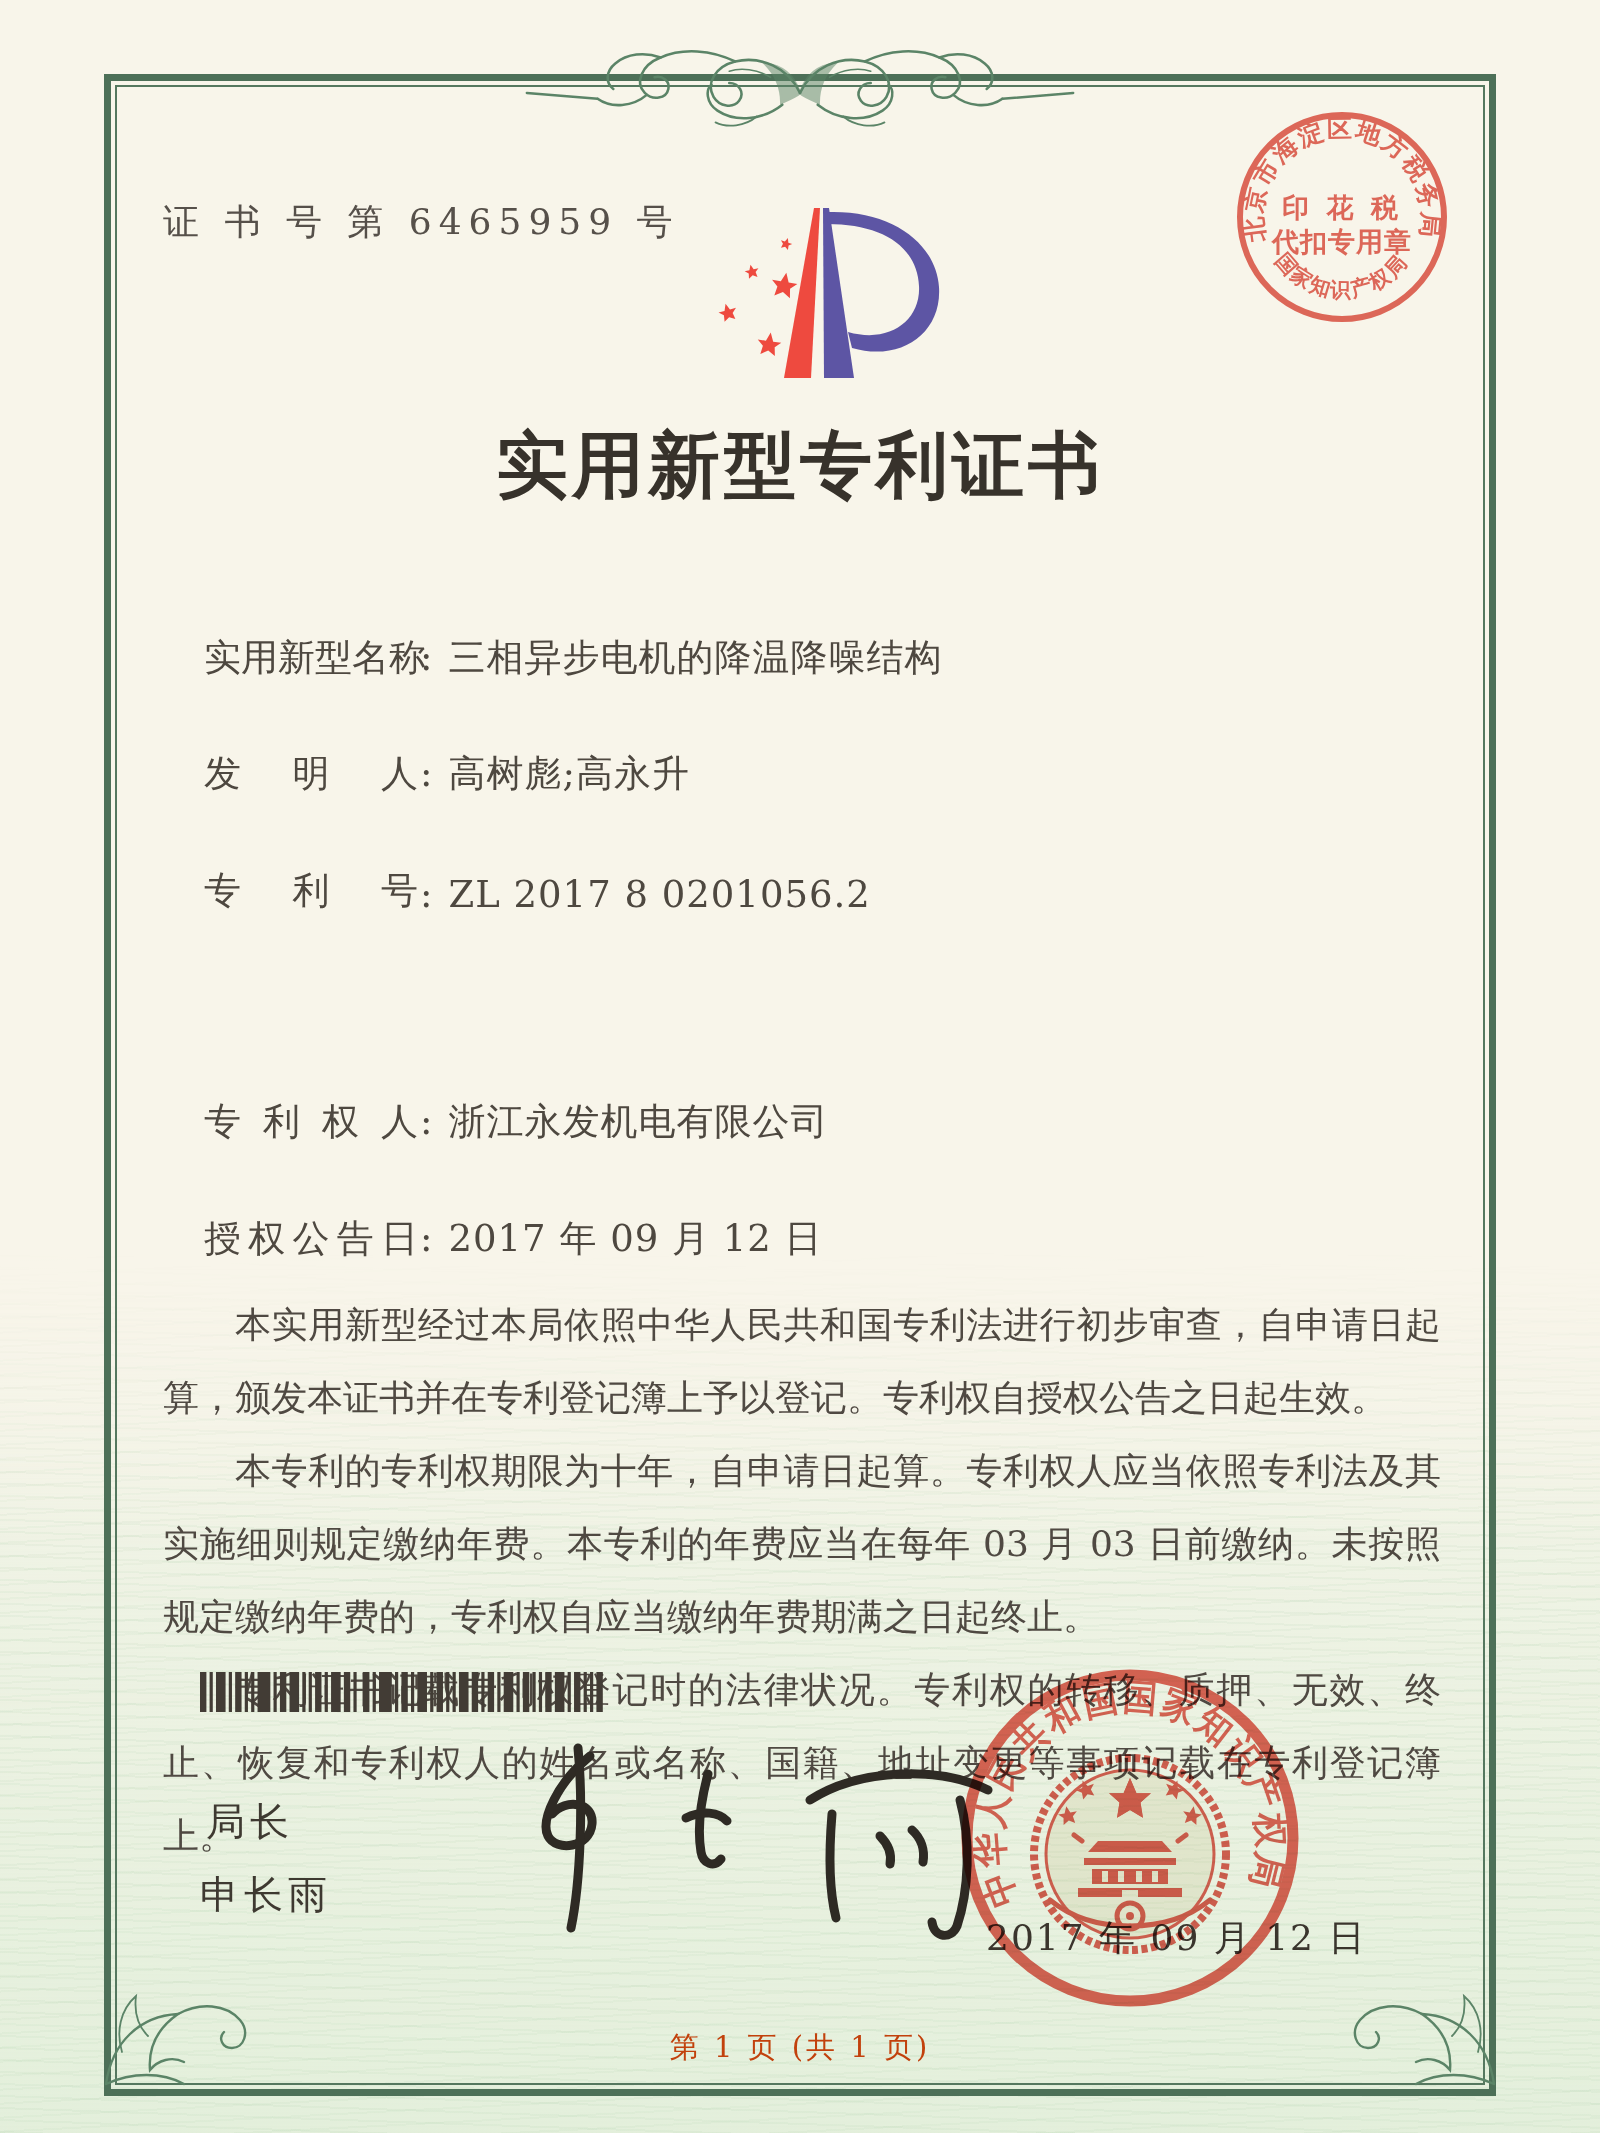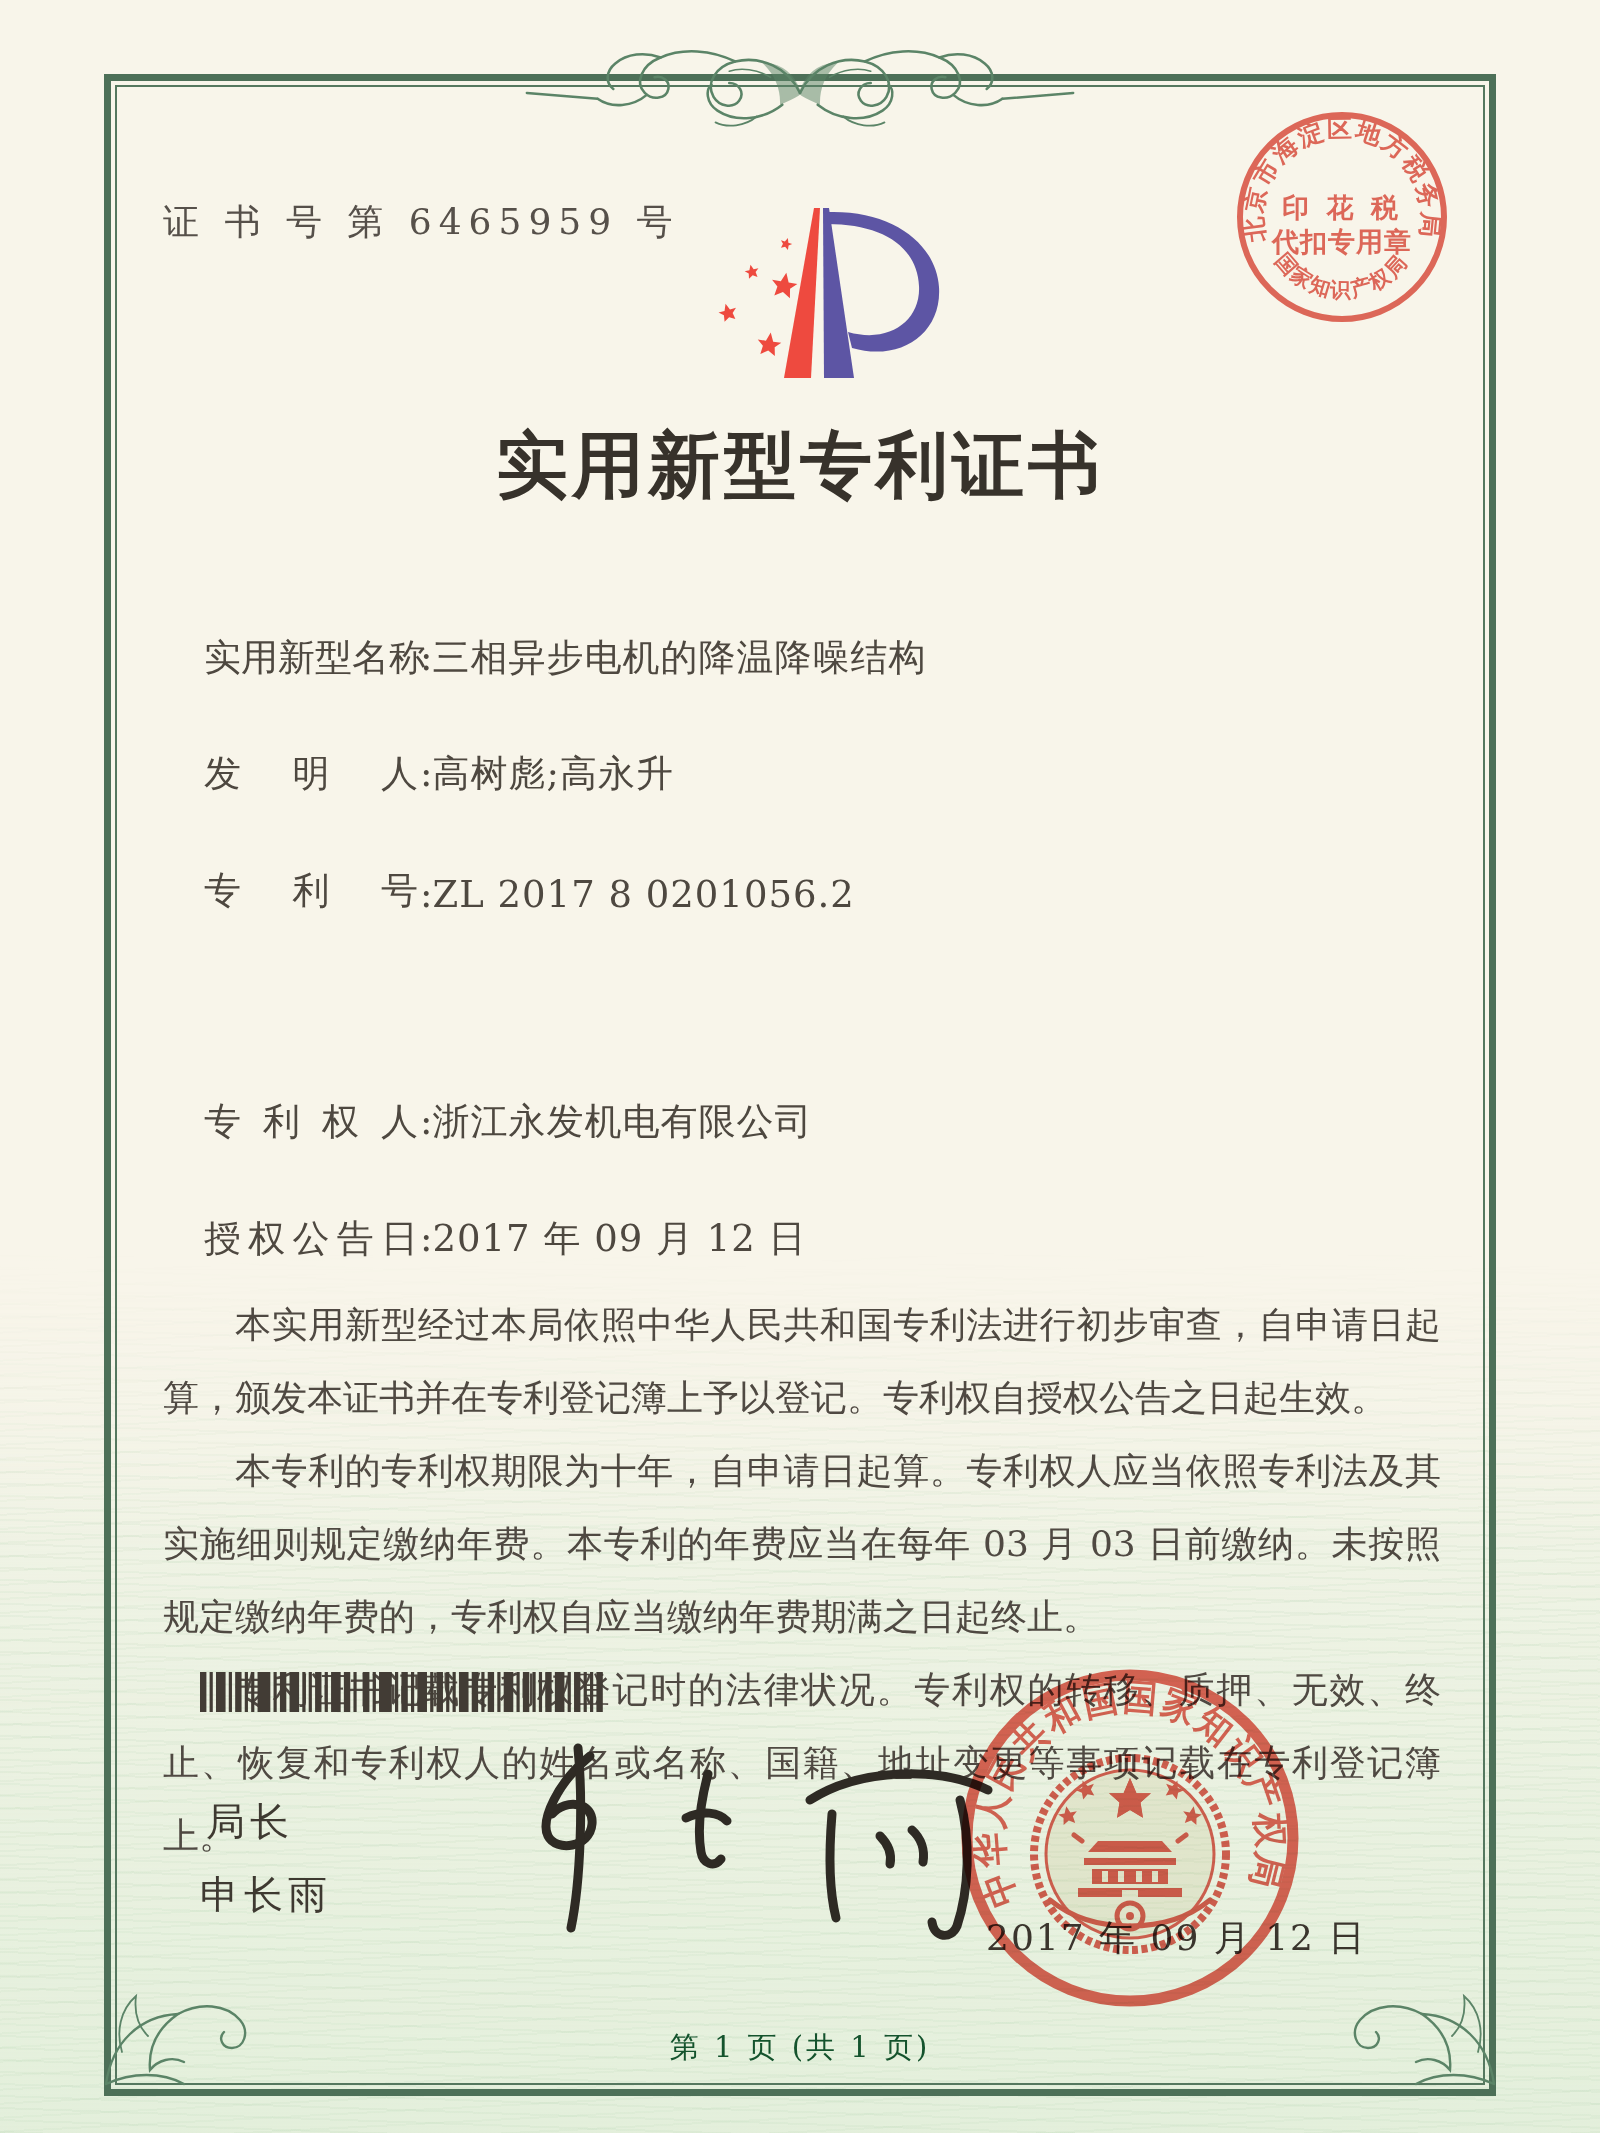--- a/index.html
+++ b/index.html
@@ -26,27 +26,27 @@
   .frame-inner{width:100%;height:100%;border:2px solid #55785f;box-sizing:border-box;}
   .abs{position:absolute;z-index:3;}
   .cert-no{left:163px;top:198px;font-size:36px;letter-spacing:7px;color:#56504a;}
   .title{
     left:0;right:0;top:418px;text-align:center;font-size:72px;font-weight:700;
     letter-spacing:4px;color:#37322b;
   }
   .field{left:204px;height:50px;font-size:37px;white-space:nowrap;color:#4e4840;}
   .field .lbl{display:inline-block;width:214px;text-align:justify;text-align-last:justify;vertical-align:bottom;}
   .field .colon{display:inline-block;margin-left:2px;}
-  .field .val{display:inline-block;letter-spacing:1px;}
+  .field .val{display:inline-block;margin-left:16px;letter-spacing:1px;}
   .body-block{left:163px;top:1288px;width:1278px;font-size:36px;line-height:73px;
     color:#4f4942;text-align:justify;}
   .body-block p{margin:0;text-indent:2em;}
   .director{font-size:39px;letter-spacing:5px;color:#3e3931;font-family:"DejaVu Sans","Liberation Sans",sans-serif;}
   .seal-date{left:986px;top:1914px;font-size:36px;letter-spacing:2px;color:#3a352d;z-index:3;}
-  .footer{left:0;right:0;top:2028px;text-align:center;font-size:29px;letter-spacing:3px;color:#14532d;}
+  .footer{left:0;right:0;top:2028px;text-align:center;font-size:29px;letter-spacing:3px;color:#c2410c;}
   .stamp{mix-blend-mode:multiply;z-index:4;}
   svg{display:block;}
 </style>
 </head>
 <body>
 
 <div class="page">
 
   <div class="tint"></div>
 

